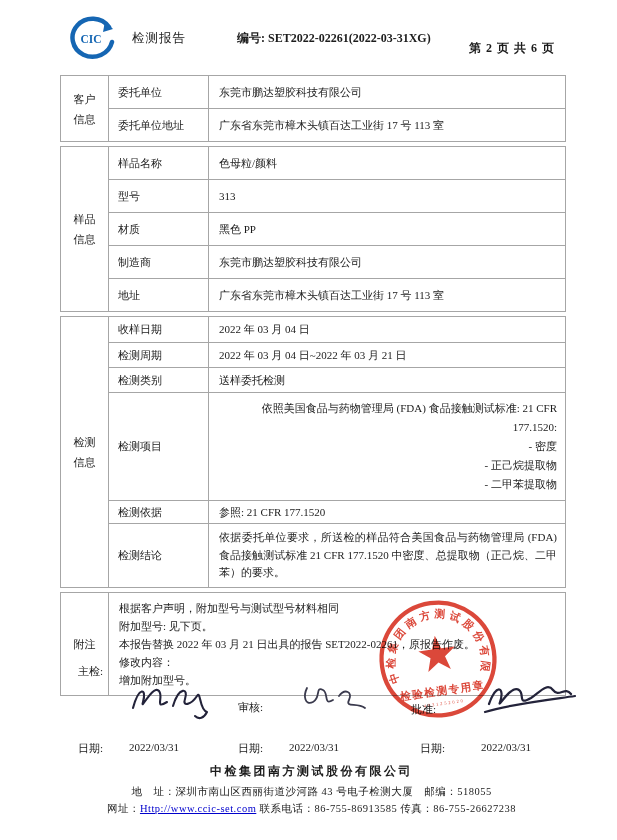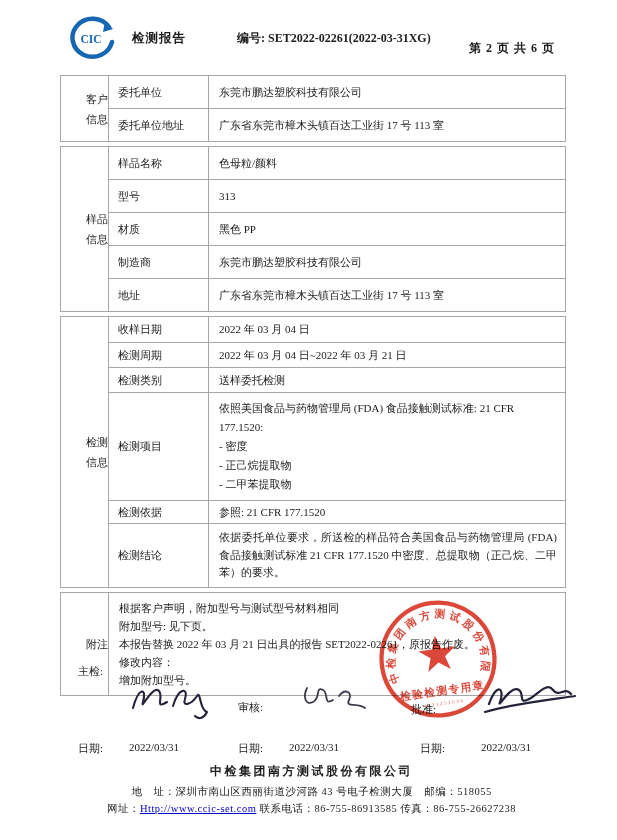--- a/index.html
+++ b/index.html
@@ -2,36 +2,36 @@
 <html><head>
 <meta charset="utf-8">
 <style>
   * { margin:0; padding:0; box-sizing:border-box; }
   html,body { background:#ffffff; }
   body { font-family:"Liberation Serif","DejaVu Serif",serif; color:#1c1c1c; }
   .page { position:relative; width:611px; height:840px; background:#fff; margin:0 auto; overflow:hidden; }
 
   
   .hdr-logo { position:absolute; left:62px; top:15px; width:52px; height:46px; }
-  .hdr-title { position:absolute; left:129px; top:30px; font-size:12.5px; font-weight:bold; letter-spacing:1px; }
+  .hdr-title { position:absolute; left:129px; top:30px; font-size:12.5px; font-weight:normal; letter-spacing:1px; }
   .hdr-no { position:absolute; left:234px; top:30px; font-size:12px; font-weight:bold; }
   .hdr-page { position:absolute; left:466px; top:40px; font-size:12px; font-weight:bold; letter-spacing:1px; }
 
   
   .tables { position:absolute; left:57px; top:75px; width:506px; }
   table.sec { width:506px; border-collapse:collapse; table-layout:fixed; margin-bottom:4px; }
   table.sec td { border:1px solid #a6a6a6; font-size:11px; vertical-align:middle; }
-  td.seclabel { width:48px; text-align:right; line-height:20px; }
+  td.seclabel { width:48px; text-align:center; line-height:20px; }
   td.fld { width:100px; padding-left:9px; }
   td.val { padding-left:10px; padding-right:8px; }
   .r33 td { height:33px; }
   .r26 td { height:26px; }
   .r25 td { height:25px;margin-top:33px; }
   .r23 td { height:23px; }
-  td.multiline { padding-top:6px; padding-bottom:6px; line-height:19px; vertical-align:top; }
+  td.multiline { padding-top:6px; padding-bottom:6px; line-height:19px; vertical-align:top;text-align:right; }
   td.wrapped { padding-top:5px; padding-bottom:5px; line-height:17.5px; text-align:justify; }
   td.notes { padding:6px 8px 6px 10px; line-height:18px; vertical-align:top; }
 
   
   .sig-label { position:absolute; font-size:11px; }
   .sig-svg { position:absolute; }
   .date-label { position:absolute; font-size:11px; }
   .date-val { position:absolute; font-size:11px; }
 
   

